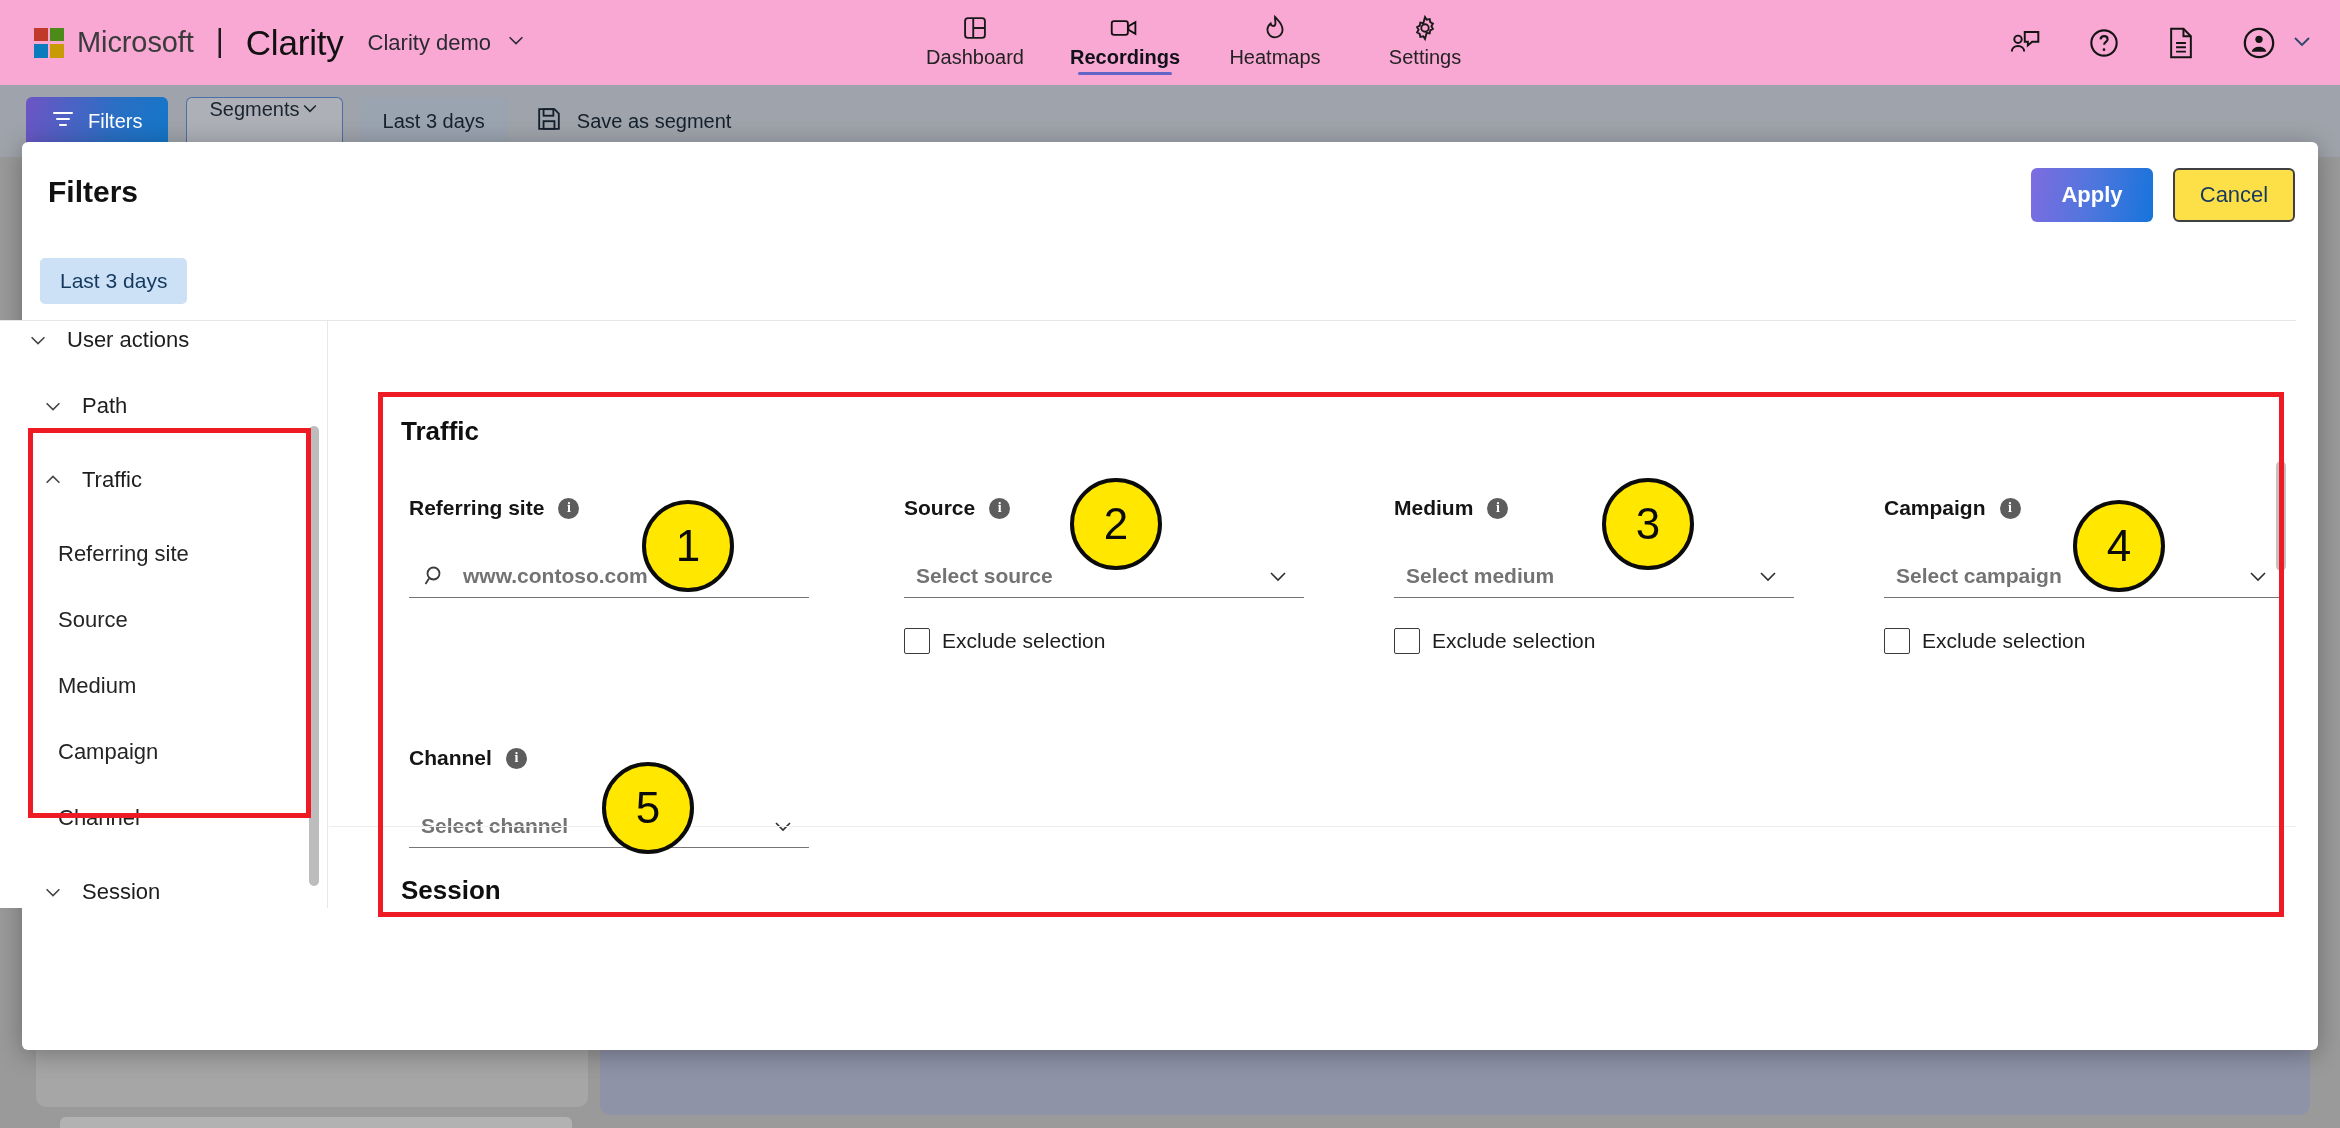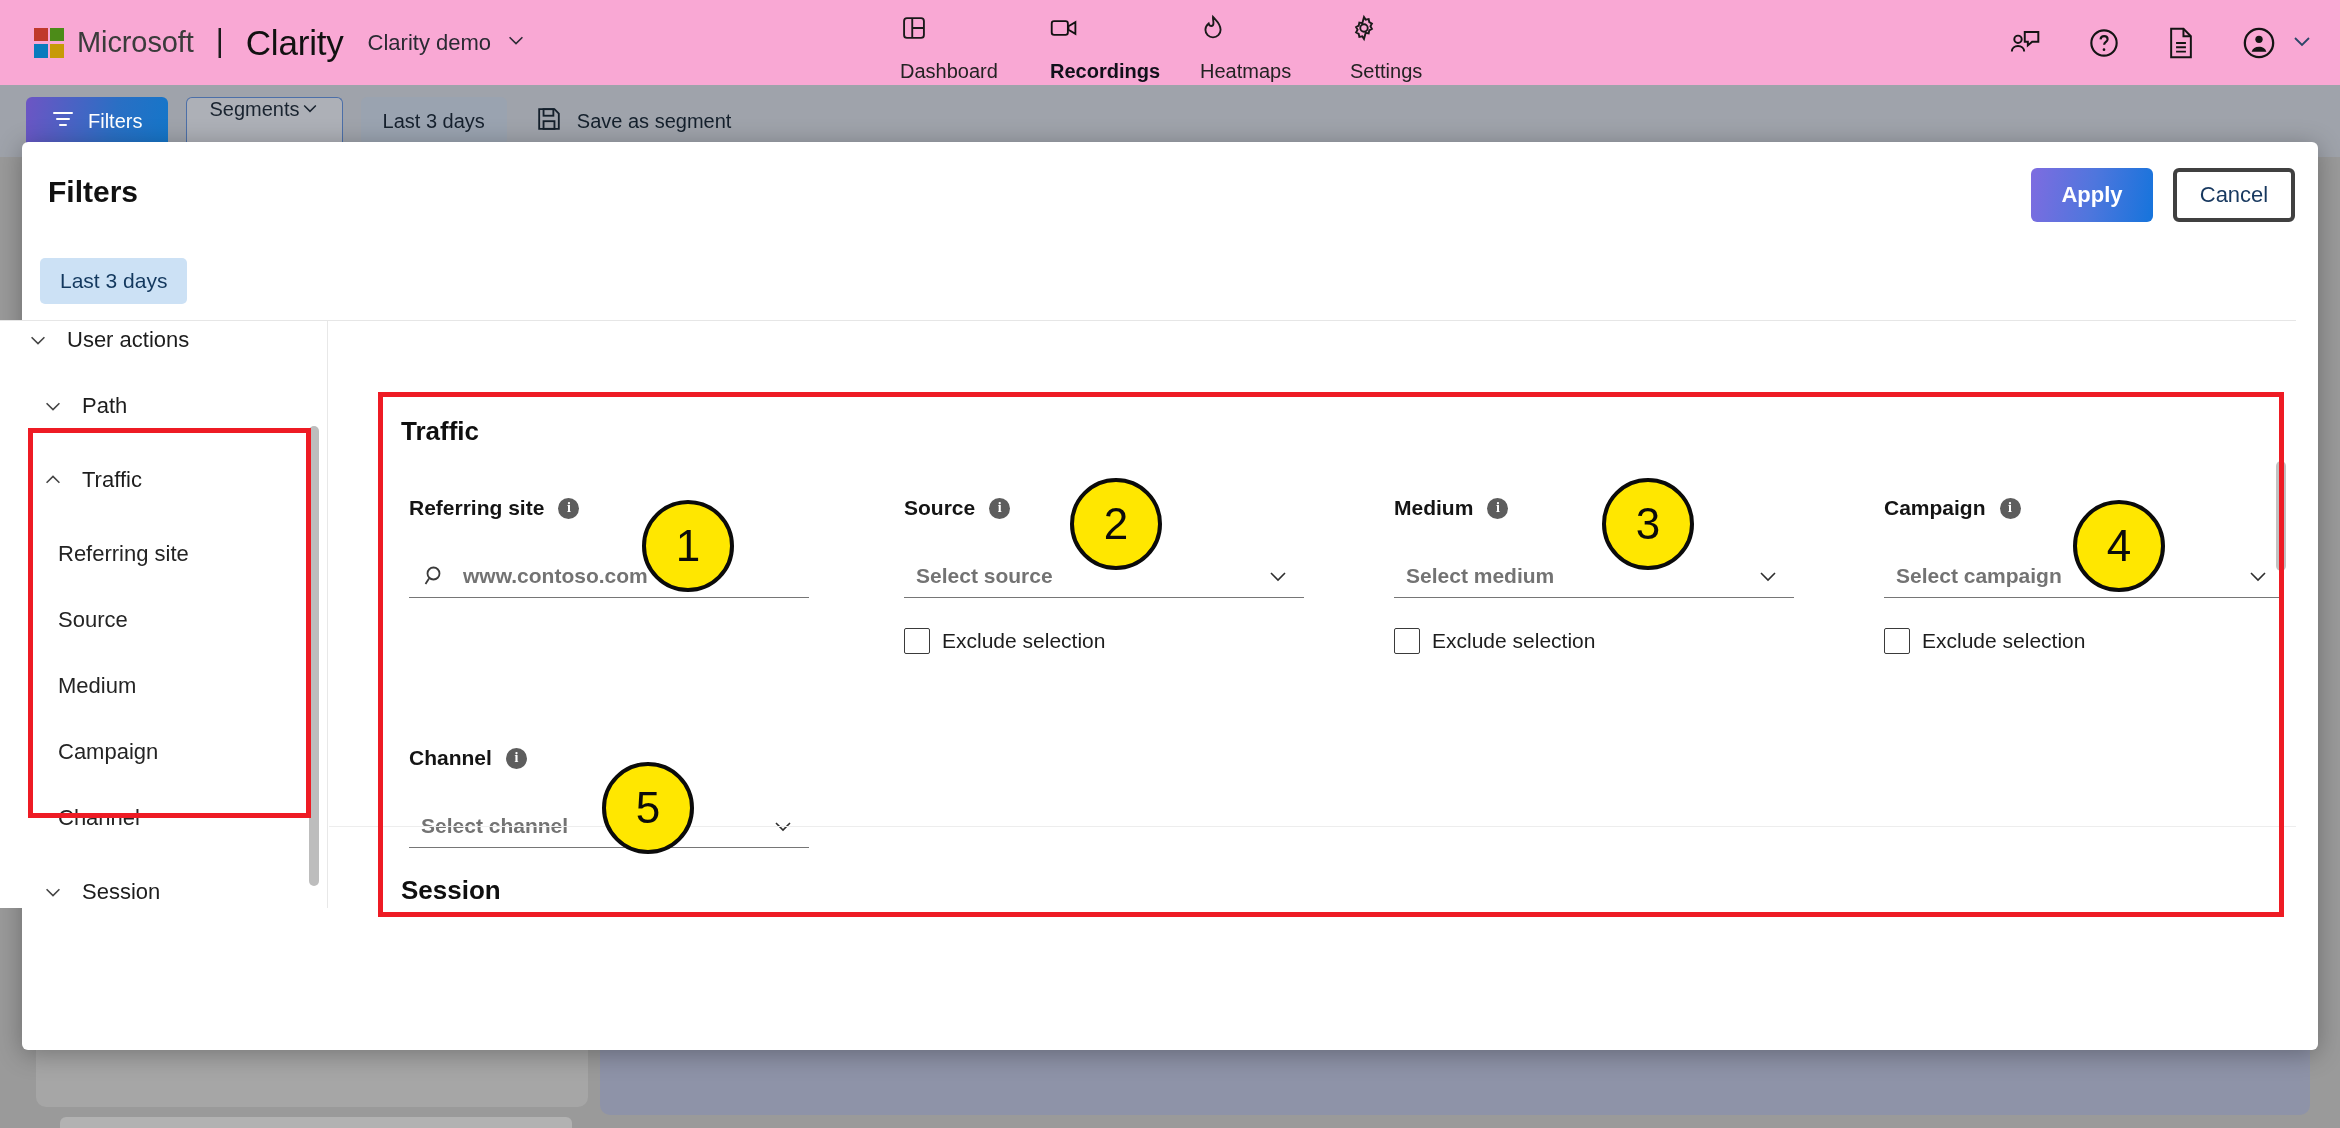--- a/index.html
+++ b/index.html
@@ -82,22 +82,22 @@
     height: 85px;
     display: flex;
     align-items: flex-start;
     gap: 0px;
     padding-top: 6px;
   }
   .nav-item {
     width: 150px;
     display: flex;
     flex-direction: column;
-    align-items: flex-start;
-    gap: 17px;
+    align-items: center;
+    gap: 3px;
     cursor: pointer;
     padding-top: 7px;
     position: relative;
   }
   .nav-label {
     font-size: 20px;
     color: #232323;
   }
   .nav-item.active .nav-label {
     color: #10101a;
@@ -232,22 +232,22 @@
     background: linear-gradient(100deg, #7e6ce0 0%, #4f76dd 50%, #1574dc 100%);
     color: #ffffff;
     font-size: 22px;
     font-weight: 600;
     cursor: pointer;
     font-family: "Liberation Sans", sans-serif;
   }
   .btn-cancel {
     width: 122px; height: 54px;
     border-radius: 6px;
-    border: 4px solid #404040;
-    background: #ffffff;
+    border: 2px solid #404040;
+    background: #fde047;
     color: #17385f;
     font-size: 22px;
     cursor: pointer;
     font-family: "Liberation Sans", sans-serif;
     text-align: center;
   }
 
   .chip-range {
     position: absolute;
     left: 40px; top: 258px;

